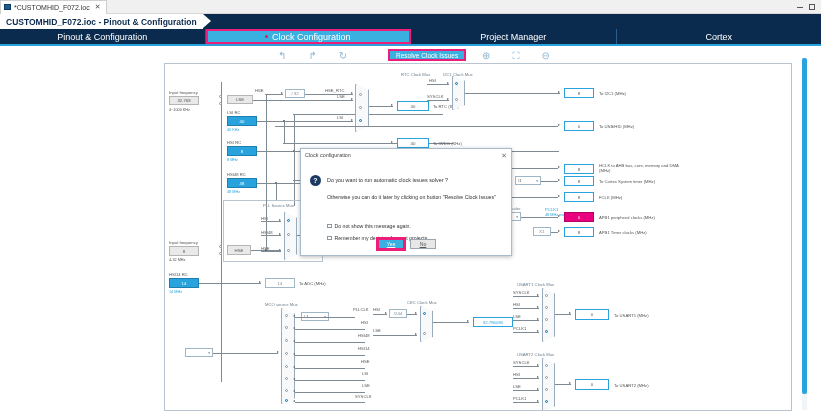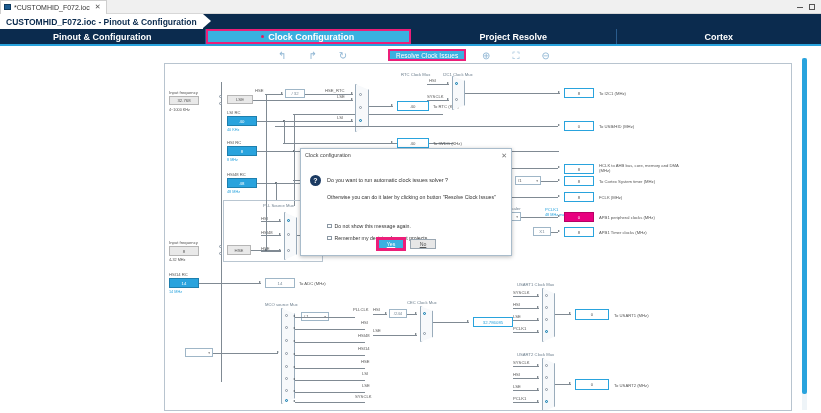--- a/index.html
+++ b/index.html
@@ -52,21 +52,21 @@
   }
 
   
   .navbar {
     position:absolute; left:0; top:29px; width:821px; height:17px;
     background:#0b2b4e; display:flex; align-items:stretch;
     border-bottom:2px solid #29a3dd;
   }
   .navtab {
     flex:1; display:flex; align-items:center; justify-content:center;
-    color:#ffffff; font-size:9px; font-weight:bold;
+    color:#ffffff; font-size:9px; font-weight:normal;
     border-right:1px solid #2a5c8d; position:relative;
   }
   .navtab:last-child { border-right:none; }
   .navtab.active {
     background:#3ab0e0; color:#ffffff;
   }
   .navtab.active .dot {
     width:3px; height:3px; border-radius:50%;
     background:#e8195f; margin-right:4px; display:inline-block;
   }
@@ -223,21 +223,21 @@
 
   <div class="navbar">
     <div class="navtab">
       <span>Pinout &amp; Configuration</span>
     </div>
     <div class="navtab active highlight-ring">
       <span class="dot"></span>
       <span>Clock Configuration</span>
     </div>
     <div class="navtab">
-      <span>Project Resolve</span>
+      <span>Project Manager</span>
     </div>
     <div class="navtab">
       <span>Cortex</span>
     </div>
   </div>
 
   <div class="toolbar">
     <div class="tb-icons">
       <span class="tb-ic">↰</span>
       <span class="tb-ic">↱</span>

